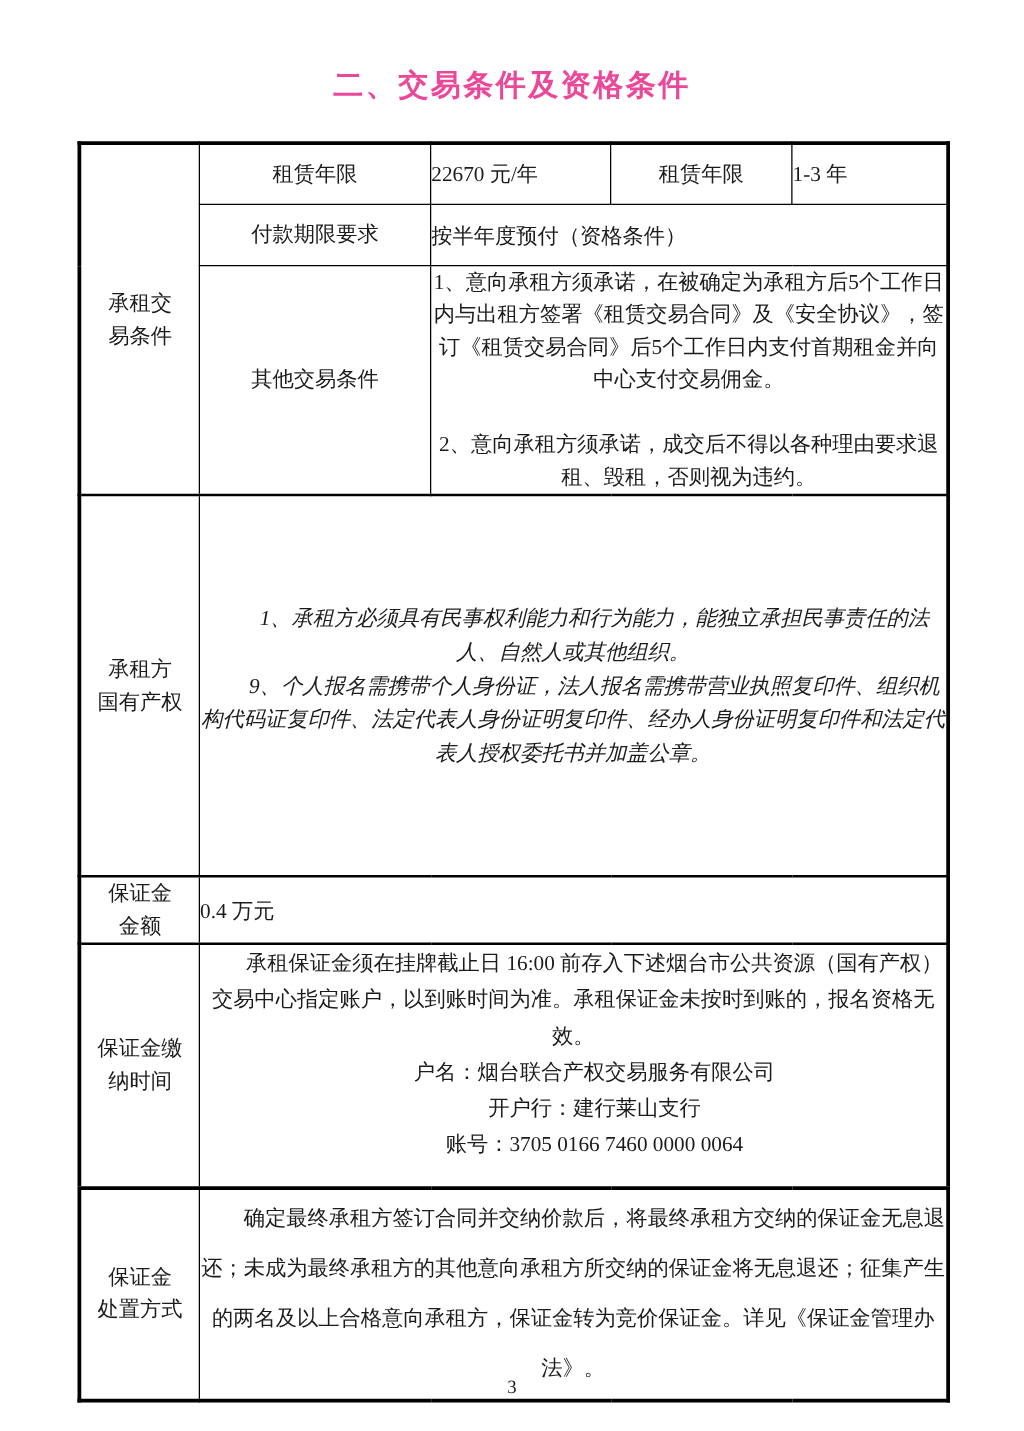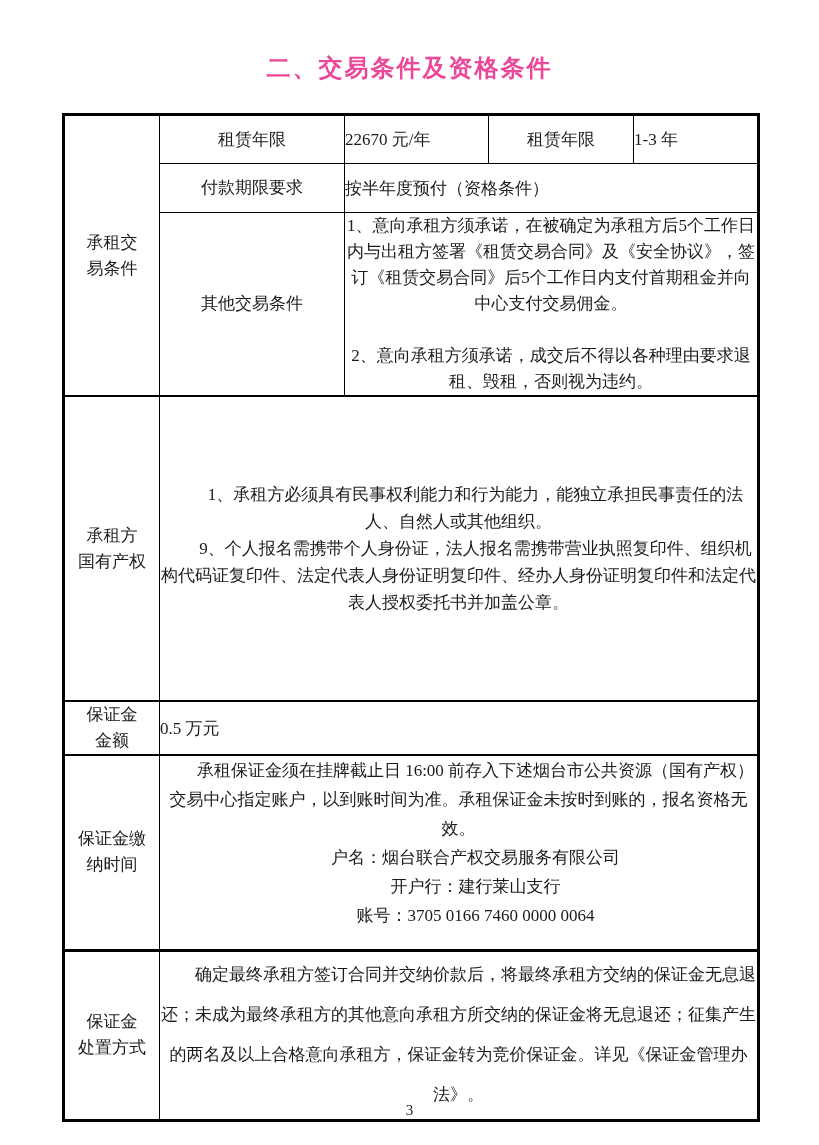--- a/index.html
+++ b/index.html
@@ -68,20 +68,21 @@
 
   .other-cond {
     padding: 5px 8px 4px 8px;
   }
   .other-cond p + p { margin-top: 26px; }
 
   .qualification {
     vertical-align: middle;
     padding: 0 10px 30px 10px;
     line-height: 27px;
+    font-style: italic;
   }
   .qualification p { text-indent: 2em; }
 
   .deposit-pay {
     padding: 14px 10px 0 10px;
     line-height: 29px;
   }
   .deposit-pay .para { text-indent: 2em; }
   .deposit-pay .acct { margin-left: 2em; }
 
@@ -142,21 +143,21 @@
         <td class="hdr">承租方
 国有产权</td>
         <td class="content qualification" colspan="4">
           <p>1、承租方必须具有民事权利能力和行为能力，能独立承担民事责任的法人、自然人或其他组织。</p>
           <p>9、个人报名需携带个人身份证，法人报名需携带营业执照复印件、组织机构代码证复印件、法定代表人身份证明复印件、经办人身份证明复印件和法定代表人授权委托书并加盖公章。</p>
         </td>
       </tr>
       <tr class="sec-top" style="height:47px;">
         <td class="hdr">保证金
 金额</td>
-        <td class="val" colspan="4">0.5 万元</td>
+        <td class="val" colspan="4">0.4 万元</td>
       </tr>
       <tr class="sec-top" style="height:195px;">
         <td class="hdr">保证金缴
 纳时间</td>
         <td class="content deposit-pay" colspan="4">
           <p class="para">承租保证金须在挂牌截止日 16:00 前存入下述烟台市公共资源（国有产权）交易中心指定账户，以到账时间为准。承租保证金未按时到账的，报名资格无效。</p>
           <p class="acct">户名：烟台联合产权交易服务有限公司</p>
           <p class="acct">开户行：建行莱山支行</p>
           <p class="acct">账号：3705 0166 7460 0000 0064</p>
         </td>

